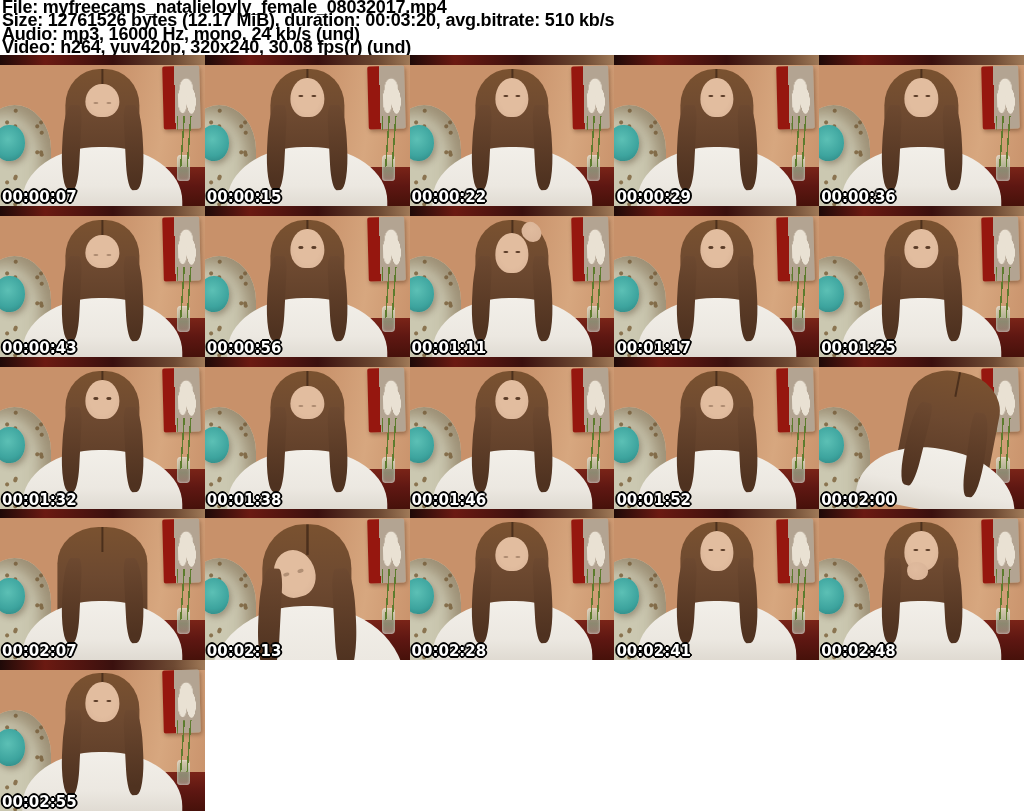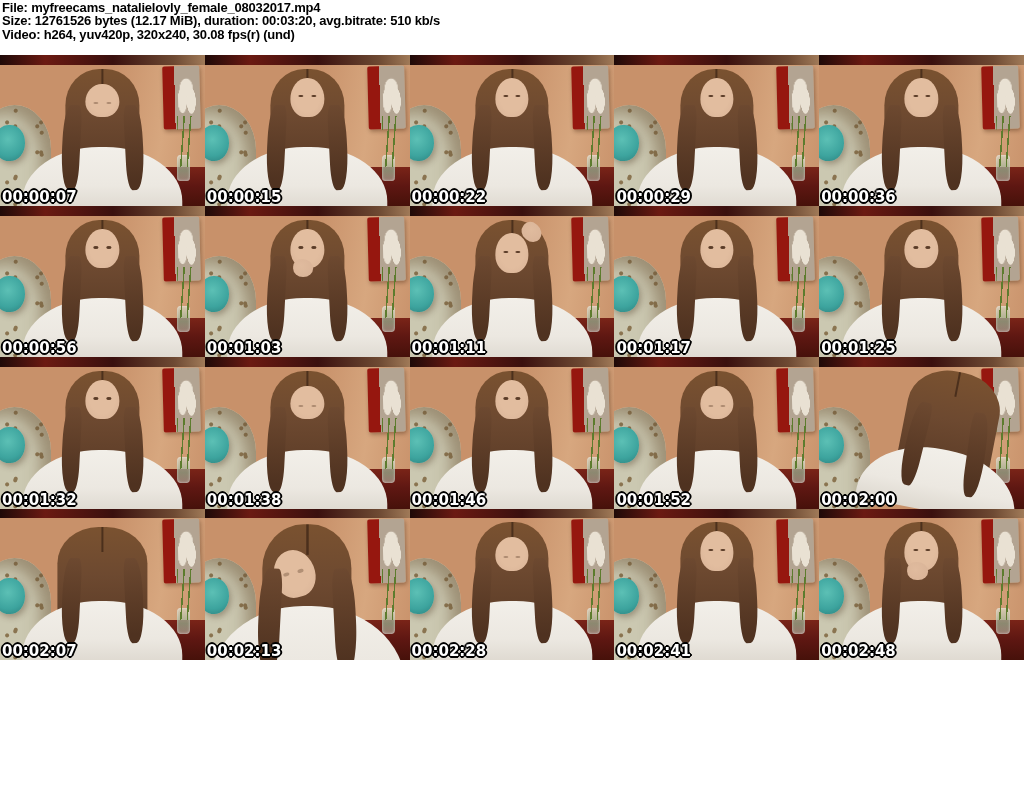--- a/index.html
+++ b/index.html
@@ -10,21 +10,21 @@
     font-family: "Liberation Sans", sans-serif;
   }
 
   
   .header {
     box-sizing: border-box;
     width: 1024px; height: 55px;
     background: var(--header-bg, #fff);
     color: var(--header-text, #000);
     font-weight: bold;
-    font-size: 13px;
+    font-size: 18px;
     line-height: 13.4px;
     letter-spacing: -0.2px;
     padding: 1px 0 0 2px;
     white-space: nowrap;
   }
 
   
   .grid {
     display: grid;
     width: 1024px; height: 756px;
@@ -186,20 +186,21 @@
   }
 </style>
 </head>
 <body>
 
 <div class="sheet">
 
   <div class="header">
     <div class="hline">File: myfreecams_natalielovly_female_08032017.mp4</div>
     <div class="hline">Size: 12761526 bytes (12.17 MiB), duration: 00:03:20, avg.bitrate: 510 kb/s</div>
+    <div class="hline">Audio: mp3, 16000 Hz, mono, 24 kb/s (und)</div>
     <div class="hline">Video: h264, yuv420p, 320x240, 30.08 fps(r) (und)</div>
   </div>
 
   <div class="grid" id="grid">
   <div class="thumb">
     <div class="scene pose-down">
       <div class="topbar"></div>
       <div class="sofa"></div>
       <div class="pillow"></div>
       <div class="painting"></div>
@@ -295,20 +296,40 @@
         <div class="face"></div>
         <div class="torso"></div>
         <div class="hair-front left"></div>
         <div class="hair-front right"></div>
 
       </div>
       <div class="timestamp">00:00:36</div>
     </div>
   </div>
 
+  <div class="thumb">
+    <div class="scene pose-down">
+      <div class="topbar"></div>
+      <div class="sofa"></div>
+      <div class="pillow"></div>
+      <div class="painting"></div>
+      <div class="table"></div>
+      <div class="vase"></div>
+      <div class="plant"></div>
+      <div class="person">
+        <div class="hair"></div>
+        <div class="face"></div>
+        <div class="torso"></div>
+        <div class="hair-front left"></div>
+        <div class="hair-front right"></div>
+
+      </div>
+      <div class="timestamp">00:00:43</div>
+    </div>
+  </div>
 
 
   <div class="thumb">
     <div class="scene pose-front">
       <div class="topbar"></div>
       <div class="sofa"></div>
       <div class="pillow"></div>
       <div class="painting"></div>
       <div class="table"></div>
       <div class="vase"></div>
@@ -318,311 +339,311 @@
         <div class="face"></div>
         <div class="torso"></div>
         <div class="hair-front left"></div>
         <div class="hair-front right"></div>
 
       </div>
       <div class="timestamp">00:00:56</div>
     </div>
   </div>
 
+
+  <div class="thumb">
+    <div class="scene pose-hand-head">
+      <div class="topbar"></div>
+      <div class="sofa"></div>
+      <div class="pillow"></div>
+      <div class="painting"></div>
+      <div class="table"></div>
+      <div class="vase"></div>
+      <div class="plant"></div>
+      <div class="person">
+        <div class="hair"></div>
+        <div class="face"></div>
+        <div class="torso"></div>
+        <div class="hair-front left"></div>
+        <div class="hair-front right"></div>
+        <div class="hand"></div>
+      </div>
+      <div class="timestamp">00:01:11</div>
+    </div>
+  </div>
+
+  <div class="thumb">
+    <div class="scene pose-front">
+      <div class="topbar"></div>
+      <div class="sofa"></div>
+      <div class="pillow"></div>
+      <div class="painting"></div>
+      <div class="table"></div>
+      <div class="vase"></div>
+      <div class="plant"></div>
+      <div class="person">
+        <div class="hair"></div>
+        <div class="face"></div>
+        <div class="torso"></div>
+        <div class="hair-front left"></div>
+        <div class="hair-front right"></div>
+
+      </div>
+      <div class="timestamp">00:01:17</div>
+    </div>
+  </div>
+
+  <div class="thumb">
+    <div class="scene pose-front">
+      <div class="topbar"></div>
+      <div class="sofa"></div>
+      <div class="pillow"></div>
+      <div class="painting"></div>
+      <div class="table"></div>
+      <div class="vase"></div>
+      <div class="plant"></div>
+      <div class="person">
+        <div class="hair"></div>
+        <div class="face"></div>
+        <div class="torso"></div>
+        <div class="hair-front left"></div>
+        <div class="hair-front right"></div>
+
+      </div>
+      <div class="timestamp">00:01:25</div>
+    </div>
+  </div>
+
+  <div class="thumb">
+    <div class="scene pose-front">
+      <div class="topbar"></div>
+      <div class="sofa"></div>
+      <div class="pillow"></div>
+      <div class="painting"></div>
+      <div class="table"></div>
+      <div class="vase"></div>
+      <div class="plant"></div>
+      <div class="person">
+        <div class="hair"></div>
+        <div class="face"></div>
+        <div class="torso"></div>
+        <div class="hair-front left"></div>
+        <div class="hair-front right"></div>
+
+      </div>
+      <div class="timestamp">00:01:32</div>
+    </div>
+  </div>
+
+  <div class="thumb">
+    <div class="scene pose-down">
+      <div class="topbar"></div>
+      <div class="sofa"></div>
+      <div class="pillow"></div>
+      <div class="painting"></div>
+      <div class="table"></div>
+      <div class="vase"></div>
+      <div class="plant"></div>
+      <div class="person">
+        <div class="hair"></div>
+        <div class="face"></div>
+        <div class="torso"></div>
+        <div class="hair-front left"></div>
+        <div class="hair-front right"></div>
+
+      </div>
+      <div class="timestamp">00:01:38</div>
+    </div>
+  </div>
+
+  <div class="thumb">
+    <div class="scene pose-front">
+      <div class="topbar"></div>
+      <div class="sofa"></div>
+      <div class="pillow"></div>
+      <div class="painting"></div>
+      <div class="table"></div>
+      <div class="vase"></div>
+      <div class="plant"></div>
+      <div class="person">
+        <div class="hair"></div>
+        <div class="face"></div>
+        <div class="torso"></div>
+        <div class="hair-front left"></div>
+        <div class="hair-front right"></div>
+
+      </div>
+      <div class="timestamp">00:01:46</div>
+    </div>
+  </div>
+
+  <div class="thumb">
+    <div class="scene pose-down">
+      <div class="topbar"></div>
+      <div class="sofa"></div>
+      <div class="pillow"></div>
+      <div class="painting"></div>
+      <div class="table"></div>
+      <div class="vase"></div>
+      <div class="plant"></div>
+      <div class="person">
+        <div class="hair"></div>
+        <div class="face"></div>
+        <div class="torso"></div>
+        <div class="hair-front left"></div>
+        <div class="hair-front right"></div>
+
+      </div>
+      <div class="timestamp">00:01:52</div>
+    </div>
+  </div>
+
+  <div class="thumb">
+    <div class="scene pose-lean-right">
+      <div class="topbar"></div>
+      <div class="sofa"></div>
+      <div class="pillow"></div>
+      <div class="painting"></div>
+      <div class="table"></div>
+      <div class="vase"></div>
+      <div class="plant"></div>
+      <div class="person">
+        <div class="hair"></div>
+        <div class="face"></div>
+        <div class="torso"></div>
+        <div class="hair-front left"></div>
+        <div class="hair-front right"></div>
+
+      </div>
+      <div class="timestamp">00:02:00</div>
+    </div>
+  </div>
+
+  <div class="thumb">
+    <div class="scene pose-hair-down">
+      <div class="topbar"></div>
+      <div class="sofa"></div>
+      <div class="pillow"></div>
+      <div class="painting"></div>
+      <div class="table"></div>
+      <div class="vase"></div>
+      <div class="plant"></div>
+      <div class="person">
+        <div class="hair"></div>
+        <div class="face"></div>
+        <div class="torso"></div>
+        <div class="hair-front left"></div>
+        <div class="hair-front right"></div>
+
+      </div>
+      <div class="timestamp">00:02:07</div>
+    </div>
+  </div>
+
+  <div class="thumb">
+    <div class="scene pose-lean-forward">
+      <div class="topbar"></div>
+      <div class="sofa"></div>
+      <div class="pillow"></div>
+      <div class="painting"></div>
+      <div class="table"></div>
+      <div class="vase"></div>
+      <div class="plant"></div>
+      <div class="person">
+        <div class="hair"></div>
+        <div class="face"></div>
+        <div class="torso"></div>
+        <div class="hair-front left"></div>
+        <div class="hair-front right"></div>
+
+      </div>
+      <div class="timestamp">00:02:13</div>
+    </div>
+  </div>
+
+
+  <div class="thumb">
+    <div class="scene pose-down">
+      <div class="topbar"></div>
+      <div class="sofa"></div>
+      <div class="pillow"></div>
+      <div class="painting"></div>
+      <div class="table"></div>
+      <div class="vase"></div>
+      <div class="plant"></div>
+      <div class="person">
+        <div class="hair"></div>
+        <div class="face"></div>
+        <div class="torso"></div>
+        <div class="hair-front left"></div>
+        <div class="hair-front right"></div>
+
+      </div>
+      <div class="timestamp">00:02:28</div>
+    </div>
+  </div>
+
+
+  <div class="thumb">
+    <div class="scene pose-front">
+      <div class="topbar"></div>
+      <div class="sofa"></div>
+      <div class="pillow"></div>
+      <div class="painting"></div>
+      <div class="table"></div>
+      <div class="vase"></div>
+      <div class="plant"></div>
+      <div class="person">
+        <div class="hair"></div>
+        <div class="face"></div>
+        <div class="torso"></div>
+        <div class="hair-front left"></div>
+        <div class="hair-front right"></div>
+
+      </div>
+      <div class="timestamp">00:02:41</div>
+    </div>
+  </div>
+
   <div class="thumb">
     <div class="scene pose-hand-mouth">
       <div class="topbar"></div>
       <div class="sofa"></div>
       <div class="pillow"></div>
       <div class="painting"></div>
       <div class="table"></div>
       <div class="vase"></div>
       <div class="plant"></div>
       <div class="person">
         <div class="hair"></div>
         <div class="face"></div>
         <div class="torso"></div>
         <div class="hair-front left"></div>
         <div class="hair-front right"></div>
         <div class="hand"></div>
       </div>
-      <div class="timestamp">00:01:03</div>
-    </div>
-  </div>
-
-  <div class="thumb">
-    <div class="scene pose-hand-head">
-      <div class="topbar"></div>
-      <div class="sofa"></div>
-      <div class="pillow"></div>
-      <div class="painting"></div>
-      <div class="table"></div>
-      <div class="vase"></div>
-      <div class="plant"></div>
-      <div class="person">
-        <div class="hair"></div>
-        <div class="face"></div>
-        <div class="torso"></div>
-        <div class="hair-front left"></div>
-        <div class="hair-front right"></div>
-        <div class="hand"></div>
-      </div>
-      <div class="timestamp">00:01:11</div>
-    </div>
-  </div>
-
-  <div class="thumb">
-    <div class="scene pose-front">
-      <div class="topbar"></div>
-      <div class="sofa"></div>
-      <div class="pillow"></div>
-      <div class="painting"></div>
-      <div class="table"></div>
-      <div class="vase"></div>
-      <div class="plant"></div>
-      <div class="person">
-        <div class="hair"></div>
-        <div class="face"></div>
-        <div class="torso"></div>
-        <div class="hair-front left"></div>
-        <div class="hair-front right"></div>
-
-      </div>
-      <div class="timestamp">00:01:17</div>
-    </div>
-  </div>
-
-  <div class="thumb">
-    <div class="scene pose-front">
-      <div class="topbar"></div>
-      <div class="sofa"></div>
-      <div class="pillow"></div>
-      <div class="painting"></div>
-      <div class="table"></div>
-      <div class="vase"></div>
-      <div class="plant"></div>
-      <div class="person">
-        <div class="hair"></div>
-        <div class="face"></div>
-        <div class="torso"></div>
-        <div class="hair-front left"></div>
-        <div class="hair-front right"></div>
-
-      </div>
-      <div class="timestamp">00:01:25</div>
-    </div>
-  </div>
-
-  <div class="thumb">
-    <div class="scene pose-front">
-      <div class="topbar"></div>
-      <div class="sofa"></div>
-      <div class="pillow"></div>
-      <div class="painting"></div>
-      <div class="table"></div>
-      <div class="vase"></div>
-      <div class="plant"></div>
-      <div class="person">
-        <div class="hair"></div>
-        <div class="face"></div>
-        <div class="torso"></div>
-        <div class="hair-front left"></div>
-        <div class="hair-front right"></div>
-
-      </div>
-      <div class="timestamp">00:01:32</div>
-    </div>
-  </div>
-
-  <div class="thumb">
-    <div class="scene pose-down">
-      <div class="topbar"></div>
-      <div class="sofa"></div>
-      <div class="pillow"></div>
-      <div class="painting"></div>
-      <div class="table"></div>
-      <div class="vase"></div>
-      <div class="plant"></div>
-      <div class="person">
-        <div class="hair"></div>
-        <div class="face"></div>
-        <div class="torso"></div>
-        <div class="hair-front left"></div>
-        <div class="hair-front right"></div>
-
-      </div>
-      <div class="timestamp">00:01:38</div>
-    </div>
-  </div>
-
-  <div class="thumb">
-    <div class="scene pose-front">
-      <div class="topbar"></div>
-      <div class="sofa"></div>
-      <div class="pillow"></div>
-      <div class="painting"></div>
-      <div class="table"></div>
-      <div class="vase"></div>
-      <div class="plant"></div>
-      <div class="person">
-        <div class="hair"></div>
-        <div class="face"></div>
-        <div class="torso"></div>
-        <div class="hair-front left"></div>
-        <div class="hair-front right"></div>
-
-      </div>
-      <div class="timestamp">00:01:46</div>
-    </div>
-  </div>
-
-  <div class="thumb">
-    <div class="scene pose-down">
-      <div class="topbar"></div>
-      <div class="sofa"></div>
-      <div class="pillow"></div>
-      <div class="painting"></div>
-      <div class="table"></div>
-      <div class="vase"></div>
-      <div class="plant"></div>
-      <div class="person">
-        <div class="hair"></div>
-        <div class="face"></div>
-        <div class="torso"></div>
-        <div class="hair-front left"></div>
-        <div class="hair-front right"></div>
-
-      </div>
-      <div class="timestamp">00:01:52</div>
-    </div>
-  </div>
-
-  <div class="thumb">
-    <div class="scene pose-lean-right">
-      <div class="topbar"></div>
-      <div class="sofa"></div>
-      <div class="pillow"></div>
-      <div class="painting"></div>
-      <div class="table"></div>
-      <div class="vase"></div>
-      <div class="plant"></div>
-      <div class="person">
-        <div class="hair"></div>
-        <div class="face"></div>
-        <div class="torso"></div>
-        <div class="hair-front left"></div>
-        <div class="hair-front right"></div>
-
-      </div>
-      <div class="timestamp">00:02:00</div>
-    </div>
-  </div>
-
-  <div class="thumb">
-    <div class="scene pose-hair-down">
-      <div class="topbar"></div>
-      <div class="sofa"></div>
-      <div class="pillow"></div>
-      <div class="painting"></div>
-      <div class="table"></div>
-      <div class="vase"></div>
-      <div class="plant"></div>
-      <div class="person">
-        <div class="hair"></div>
-        <div class="face"></div>
-        <div class="torso"></div>
-        <div class="hair-front left"></div>
-        <div class="hair-front right"></div>
-
-      </div>
-      <div class="timestamp">00:02:07</div>
-    </div>
-  </div>
-
-  <div class="thumb">
-    <div class="scene pose-lean-forward">
-      <div class="topbar"></div>
-      <div class="sofa"></div>
-      <div class="pillow"></div>
-      <div class="painting"></div>
-      <div class="table"></div>
-      <div class="vase"></div>
-      <div class="plant"></div>
-      <div class="person">
-        <div class="hair"></div>
-        <div class="face"></div>
-        <div class="torso"></div>
-        <div class="hair-front left"></div>
-        <div class="hair-front right"></div>
-
-      </div>
-      <div class="timestamp">00:02:13</div>
-    </div>
-  </div>
-
-
-  <div class="thumb">
-    <div class="scene pose-down">
-      <div class="topbar"></div>
-      <div class="sofa"></div>
-      <div class="pillow"></div>
-      <div class="painting"></div>
-      <div class="table"></div>
-      <div class="vase"></div>
-      <div class="plant"></div>
-      <div class="person">
-        <div class="hair"></div>
-        <div class="face"></div>
-        <div class="torso"></div>
-        <div class="hair-front left"></div>
-        <div class="hair-front right"></div>
-
-      </div>
-      <div class="timestamp">00:02:28</div>
-    </div>
-  </div>
-
-
-  <div class="thumb">
-    <div class="scene pose-front">
-      <div class="topbar"></div>
-      <div class="sofa"></div>
-      <div class="pillow"></div>
-      <div class="painting"></div>
-      <div class="table"></div>
-      <div class="vase"></div>
-      <div class="plant"></div>
-      <div class="person">
-        <div class="hair"></div>
-        <div class="face"></div>
-        <div class="torso"></div>
-        <div class="hair-front left"></div>
-        <div class="hair-front right"></div>
-
-      </div>
-      <div class="timestamp">00:02:41</div>
-    </div>
-  </div>
-
-  <div class="thumb">
-    <div class="scene pose-hand-mouth">
-      <div class="topbar"></div>
-      <div class="sofa"></div>
-      <div class="pillow"></div>
-      <div class="painting"></div>
-      <div class="table"></div>
-      <div class="vase"></div>
-      <div class="plant"></div>
-      <div class="person">
-        <div class="hair"></div>
-        <div class="face"></div>
-        <div class="torso"></div>
-        <div class="hair-front left"></div>
-        <div class="hair-front right"></div>
-        <div class="hand"></div>
-      </div>
       <div class="timestamp">00:02:48</div>
     </div>
   </div>
 
+  <div class="thumb">
+    <div class="scene pose-front">
+      <div class="topbar"></div>
+      <div class="sofa"></div>
+      <div class="pillow"></div>
+      <div class="painting"></div>
+      <div class="table"></div>
+      <div class="vase"></div>
+      <div class="plant"></div>
+      <div class="person">
+        <div class="hair"></div>
+        <div class="face"></div>
+        <div class="torso"></div>
+        <div class="hair-front left"></div>
+        <div class="hair-front right"></div>
+
+      </div>
+      <div class="timestamp">00:02:55</div>
+    </div>
+  </div>
 </div>
 
 </div>
 
 </body></html>

